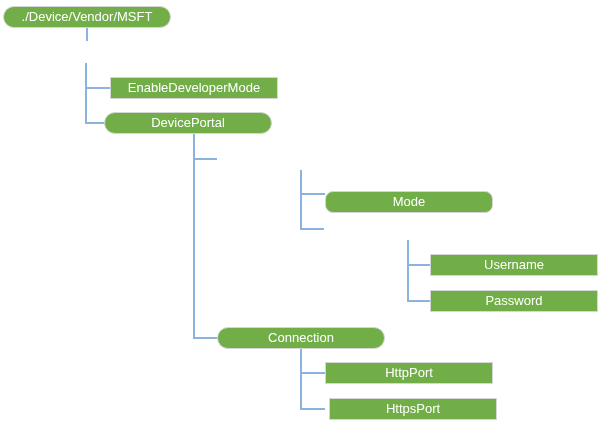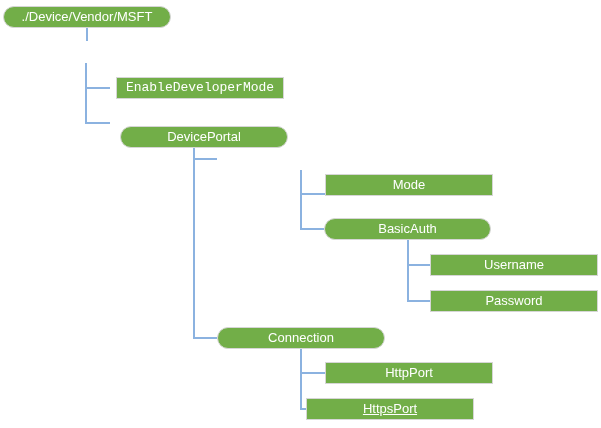--- a/index.html
+++ b/index.html
@@ -61,23 +61,22 @@
 
   <div class="seg" style="left:407px;top:240px;width:2px;height:62px;"></div>
   <div class="seg" style="left:407px;top:264px;width:23px;height:2px;"></div>
   <div class="seg" style="left:407px;top:300px;width:23px;height:2px;"></div>
 
   <div class="seg" style="left:300px;top:349px;width:2px;height:61px;"></div>
   <div class="seg" style="left:300px;top:372px;width:25px;height:2px;"></div>
   <div class="seg" style="left:300px;top:408px;width:25px;height:2px;"></div>
 
   <div class="node pill" style="left:3px;top:6px;width:168px;">./Device/Vendor/MSFT</div>
-  <div class="node rect" style="left:116px;top:77px;width:168px;font-family:Liberation Mono, monospace;">EnableDeveloperMode</div>
-  <div class="node pill" style="left:120px;top:112px;width:168px;margin-top:14px;">DevicePortal</div>
-  <div class="node rect" style="left:325px;top:174px;width:168px;">Mode</div>
-  <div class="node pill" style="left:324px;top:218px;width:167px;">BasicAuth</div>
+  <div class="node rect" style="left:110px;top:77px;width:168px;">EnableDeveloperMode</div>
+  <div class="node pill" style="left:104px;top:112px;width:168px;">DevicePortal</div>
+  <div class="node rect" style="left:325px;top:191px;width:168px;border-radius:8px;">Mode</div>
   <div class="node rect" style="left:430px;top:290px;width:168px;">Password</div>
   <div class="node rect" style="left:430px;top:254px;width:168px;">Username</div>
   <div class="node pill" style="left:217px;top:327px;width:168px;">Connection</div>
   <div class="node rect" style="left:325px;top:362px;width:168px;">HttpPort</div>
-  <div class="node rect" style="left:306px;top:398px;width:168px;text-decoration:underline;">HttpsPort</div>
+  <div class="node rect" style="left:329px;top:398px;width:168px;">HttpsPort</div>
 
 </div>
 
 </body></html>

